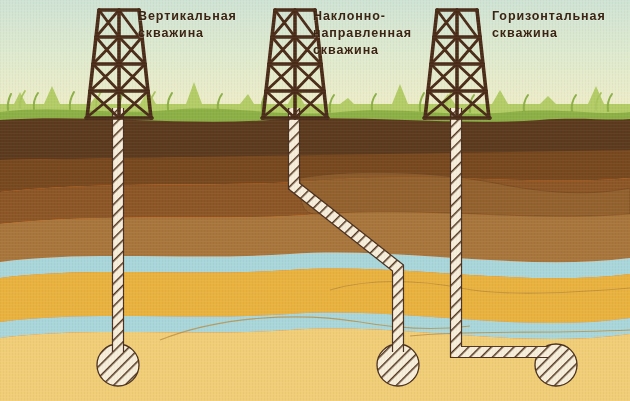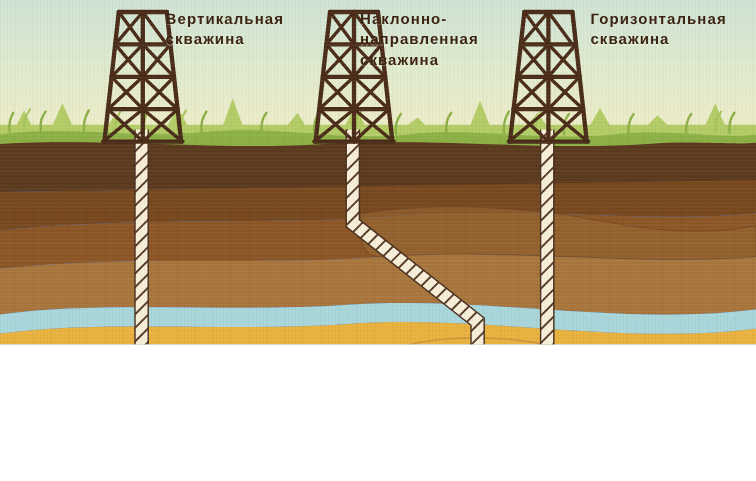--- a/index.html
+++ b/index.html
@@ -1,22 +1,22 @@
 <!DOCTYPE html>
 <html><head>
 <meta charset="utf-8">
 <style>
   html,body{margin:0;padding:0;background:#fff;}
   body{font-family:"Liberation Sans", sans-serif;}
 
   #scene{
     position:relative;
-    width:630px;height:287px;
+    width:630px;height:401px;
     overflow:hidden;
-    background:#3b82f6;
+    background:#f97316;
   }
 
   
   .sky{
     position:absolute;left:0;top:0;width:630px;height:120px;
     background:linear-gradient(to bottom,#cfe3d4 0%,#d8e8d6 25%,#e4ecd2 55%,#eff0cf 78%,#f2edc6 100%);
   }
 
   
   .grain{
@@ -226,20 +226,20 @@
         </g>
       </g>
     </g>
   </svg>
 
   <div class="grain"></div>
 
   <div class="label" style="left:138px;top:8px;">Вертикальная
 скважина</div>
 
-  <div class="label" style="left:300px;top:8px;">Наклонно-
+  <div class="label" style="left:313px;top:8px;">Наклонно-
 направленная
 скважина</div>
 
   <div class="label" style="left:492px;top:8px;">Горизонтальная
 скважина</div>
 
 </div>
 
 </body></html>

